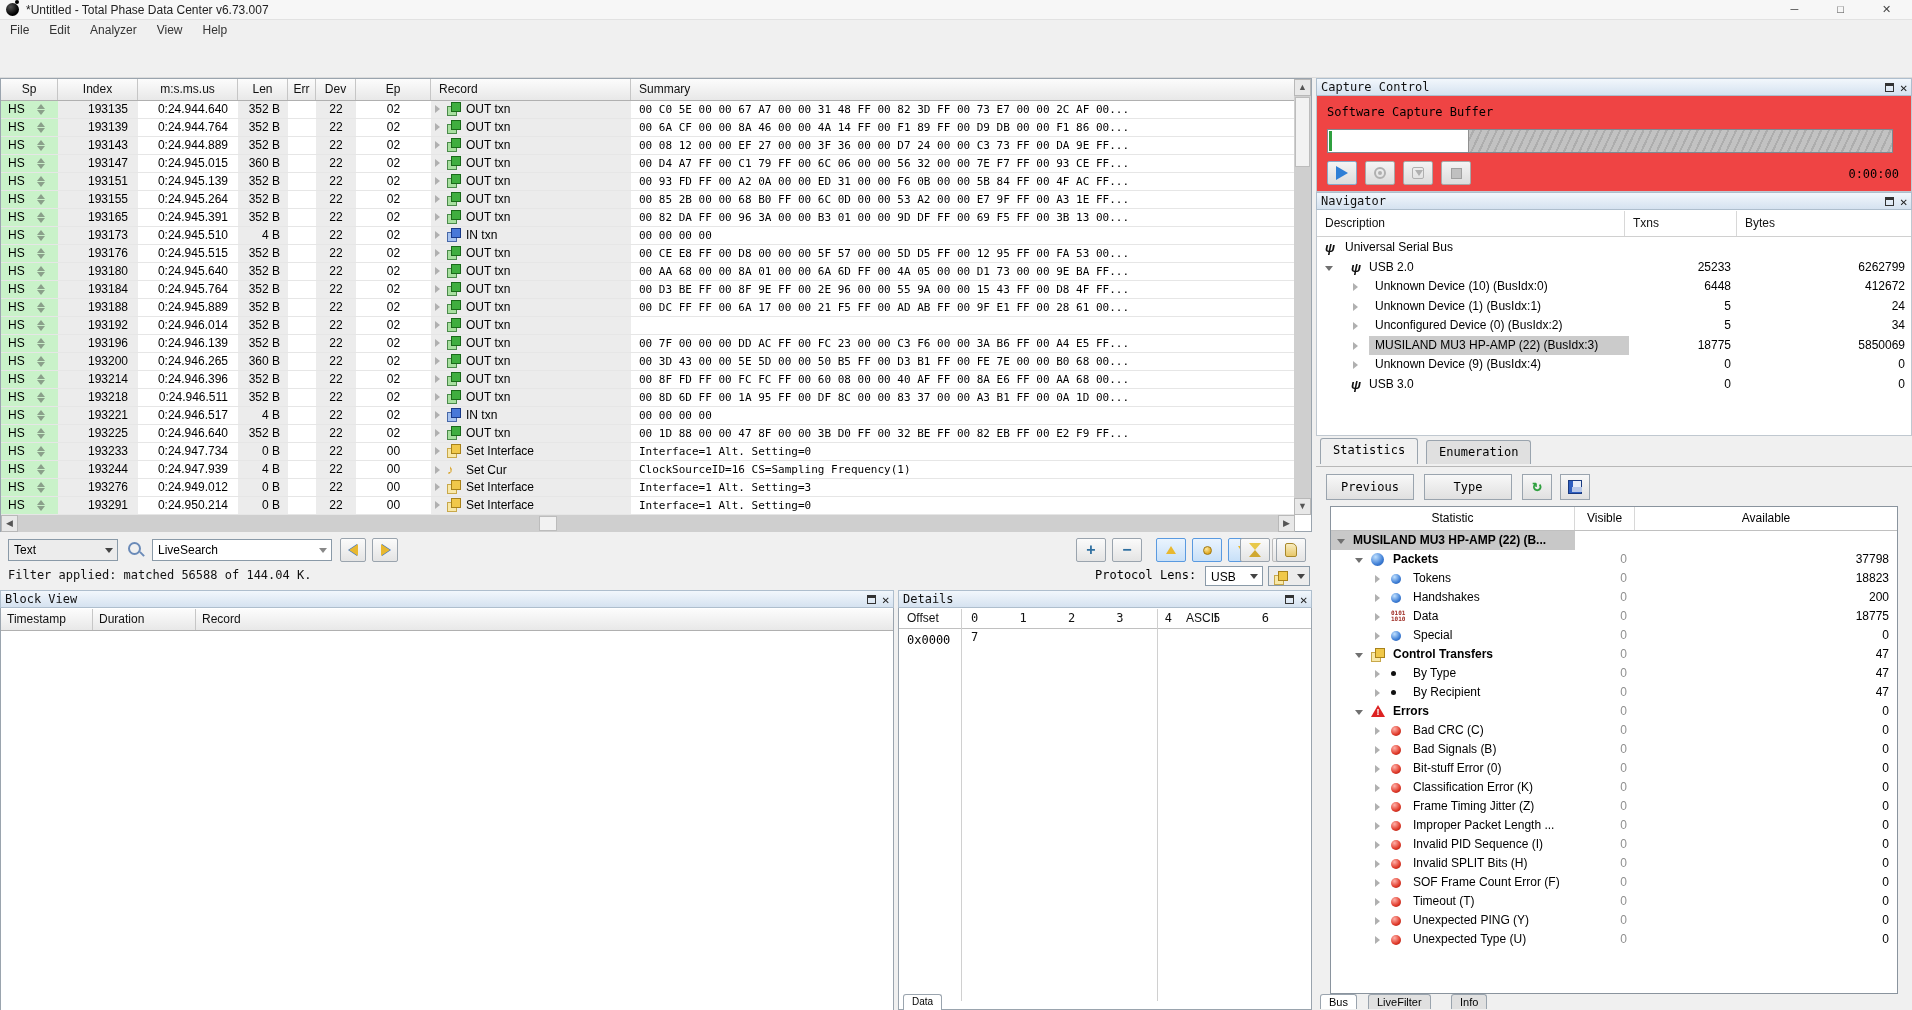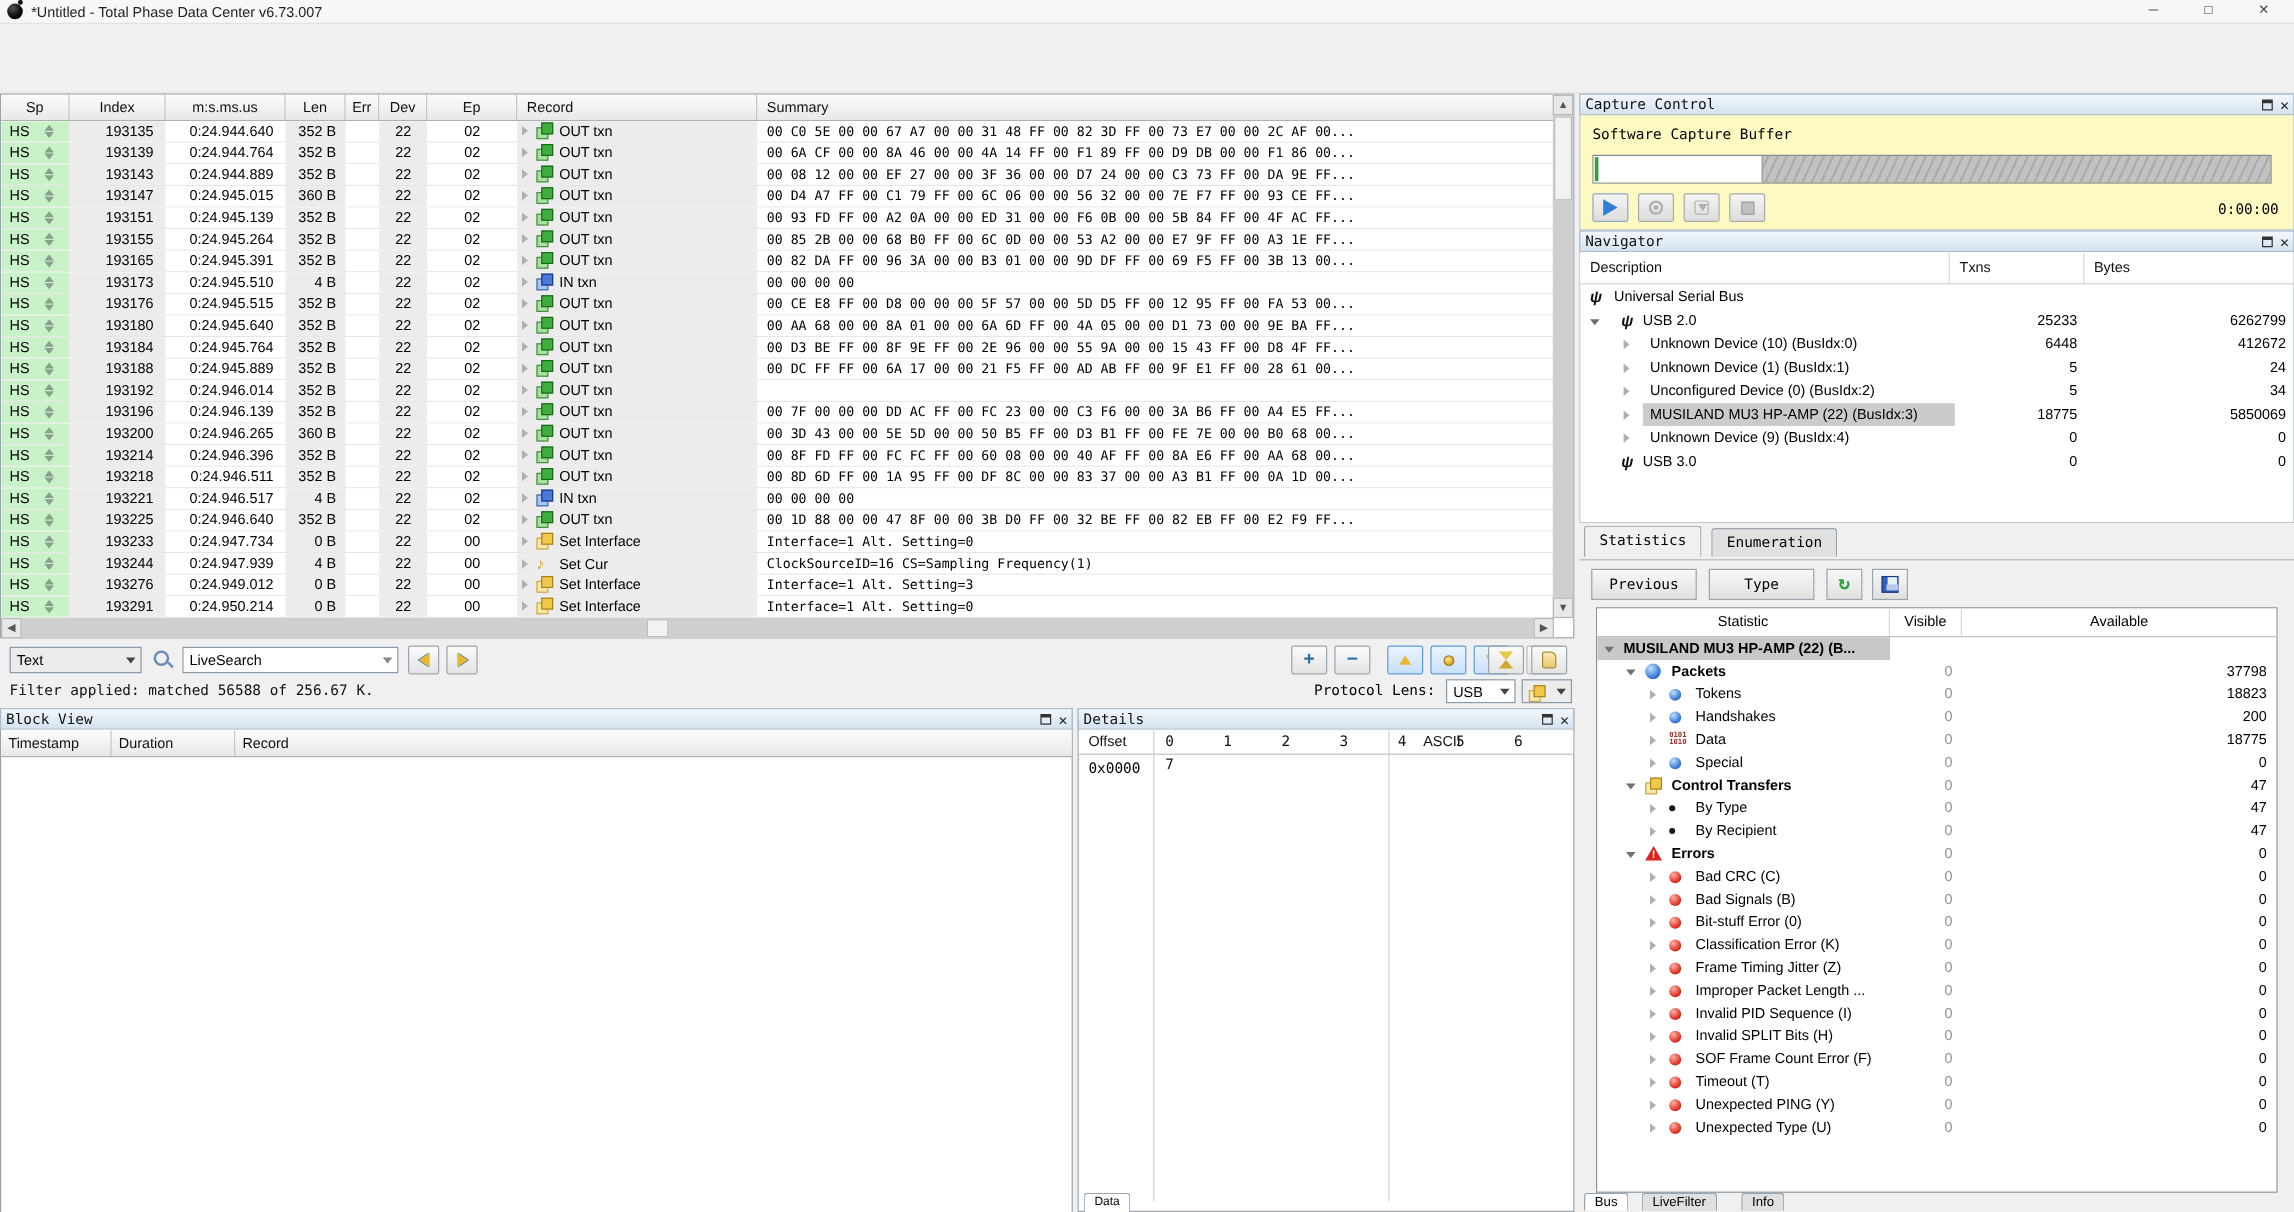--- a/index.html
+++ b/index.html
@@ -119,21 +119,21 @@
   
   #blockview { left:0; top:590px; width:894px; height:444px; background:#fff; border:1px solid #9aa4ae; }
   #bv-head { position:absolute; left:0; top:18px; width:892px; height:22px; background:linear-gradient(#fcfcfc,#e8e8e8); border-bottom:1px solid #b0b0b0; }
   #details { left:898px; top:590px; width:414px; height:420px; background:#fff; border:1px solid #9aa4ae; }
   #dt-head { position:absolute; left:0; top:18px; width:412px; height:20px; border-bottom:1px solid #c0c0c0; background:#fff; }
   .dt-col { position:absolute; top:0; line-height:19px; color:#111; }
   .vline { position:absolute; top:0; bottom:0; width:1px; background:#d0d0d0; }
   .tabstrip-tab { position:absolute; height:16px; background:#fff; border:1px solid #9aa4ae; border-bottom:none; border-radius:3px 3px 0 0; font-size:10px; padding:1px 8px; }
 
   
-  #capctl { left:1316px; top:78px; width:596px; height:114px; background:#fef9c3; border:1px solid #c0c8d0; }
+  #capctl { left:1316px; top:78px; width:596px; height:114px; background:#ef4444; border:1px solid #c0c8d0; }
   #cap-label { position:absolute; left:10px; top:26px; font-family:"DejaVu Sans Mono",monospace; }
   #cap-bar { position:absolute; left:10px; top:50px; width:566px; height:24px; border:1px solid #808890;
     background:repeating-linear-gradient(115deg, #c2c2c2 0 5px, #adadad 5px 7px); }
   #cap-bar-fill { position:absolute; left:0; top:0; bottom:0; width:25%; background:#fff; border-right:1px solid #909090; }
   #cap-bar-fill::before { content:""; position:absolute; left:1px; top:1px; bottom:1px; width:3px; background:#2fa03f; }
   .cap-btn { position:absolute; top:82px; width:30px; height:24px; background:linear-gradient(#f4f4f4,#dcdcdc); border:1px solid #a8a8a8; border-radius:2px; display:flex; align-items:center; justify-content:center; }
   .cap-play { border-color:#88a8c8; }
   .cap-play::after { content:""; border-left:12px solid #2f7fd6; border-top:7px solid transparent; border-bottom:7px solid transparent; }
   .dis-target { width:12px; height:12px; border-radius:50%; border:2px solid #b0b0b0; position:relative; }
   .dis-target::before { content:""; position:absolute; left:2px; top:2px; width:4px; height:4px; border-radius:50%; background:#b0b0b0; }
@@ -181,20 +181,21 @@
 <div id="window">
 
   <div id="titlebar" class="abs">
     <span class="logo-ball"></span>
     <span id="title-text" class="abs">*Untitled - Total Phase Data Center v6.73.007</span>
     <span class="wbtn abs" style="left:1772px;">─</span>
     <span class="wbtn abs" style="left:1818px;">□</span>
     <span class="wbtn abs" style="left:1864px;">✕</span>
   </div>
 
+  <div id="menubar" class="abs"><span class="menu-item">File</span><span class="menu-item">Edit</span><span class="menu-item">Analyzer</span><span class="menu-item">View</span><span class="menu-item">Help</span></div>
 
   <div id="toolbar" class="abs">
     <div class="tbico" style="left:8px;">
         <span class="g-page"></span>
       </div>
     <div class="tbico" style="left:44px;">
         <span class="g-page g-x"></span>
       </div>
     <div class="tbico" style="left:80px;">
         <span class="g-folder"></span>
@@ -579,21 +580,21 @@
   </div>
   <div class="abs" style="left:1312px;top:538px;width:0;"></div>
 
   <div class="btn abs" style="left:1240px;top:538px;width:30px;height:24px;">
       <span class="hourg"></span>
     </div>
   <div class="btn abs" style="left:1276px;top:538px;width:30px;height:24px;">
       <span class="scrollp"></span>
     </div>
 
-  <div id="filter-status" class="abs">Filter applied: matched 56588 of 256.67 K.</div>
+  <div id="filter-status" class="abs">Filter applied: matched 56588 of 144.04 K.</div>
 
   <div class="abs mono" style="left:1095px;top:568px;">Protocol Lens:</div>
   <div class="combo abs" style="left:1205px;top:566px;width:58px;height:20px;">
     <span>USB</span>
     <span class="arr" style="top:7px;"></span>
   </div>
   <div class="combo abs" style="left:1268px;top:566px;width:42px;height:20px;background:#ececec;">
     <span class="stk stk-yellow" style="vertical-align:-3px;"></span>
     <span class="arr" style="top:7px;"></span>
   </div>

